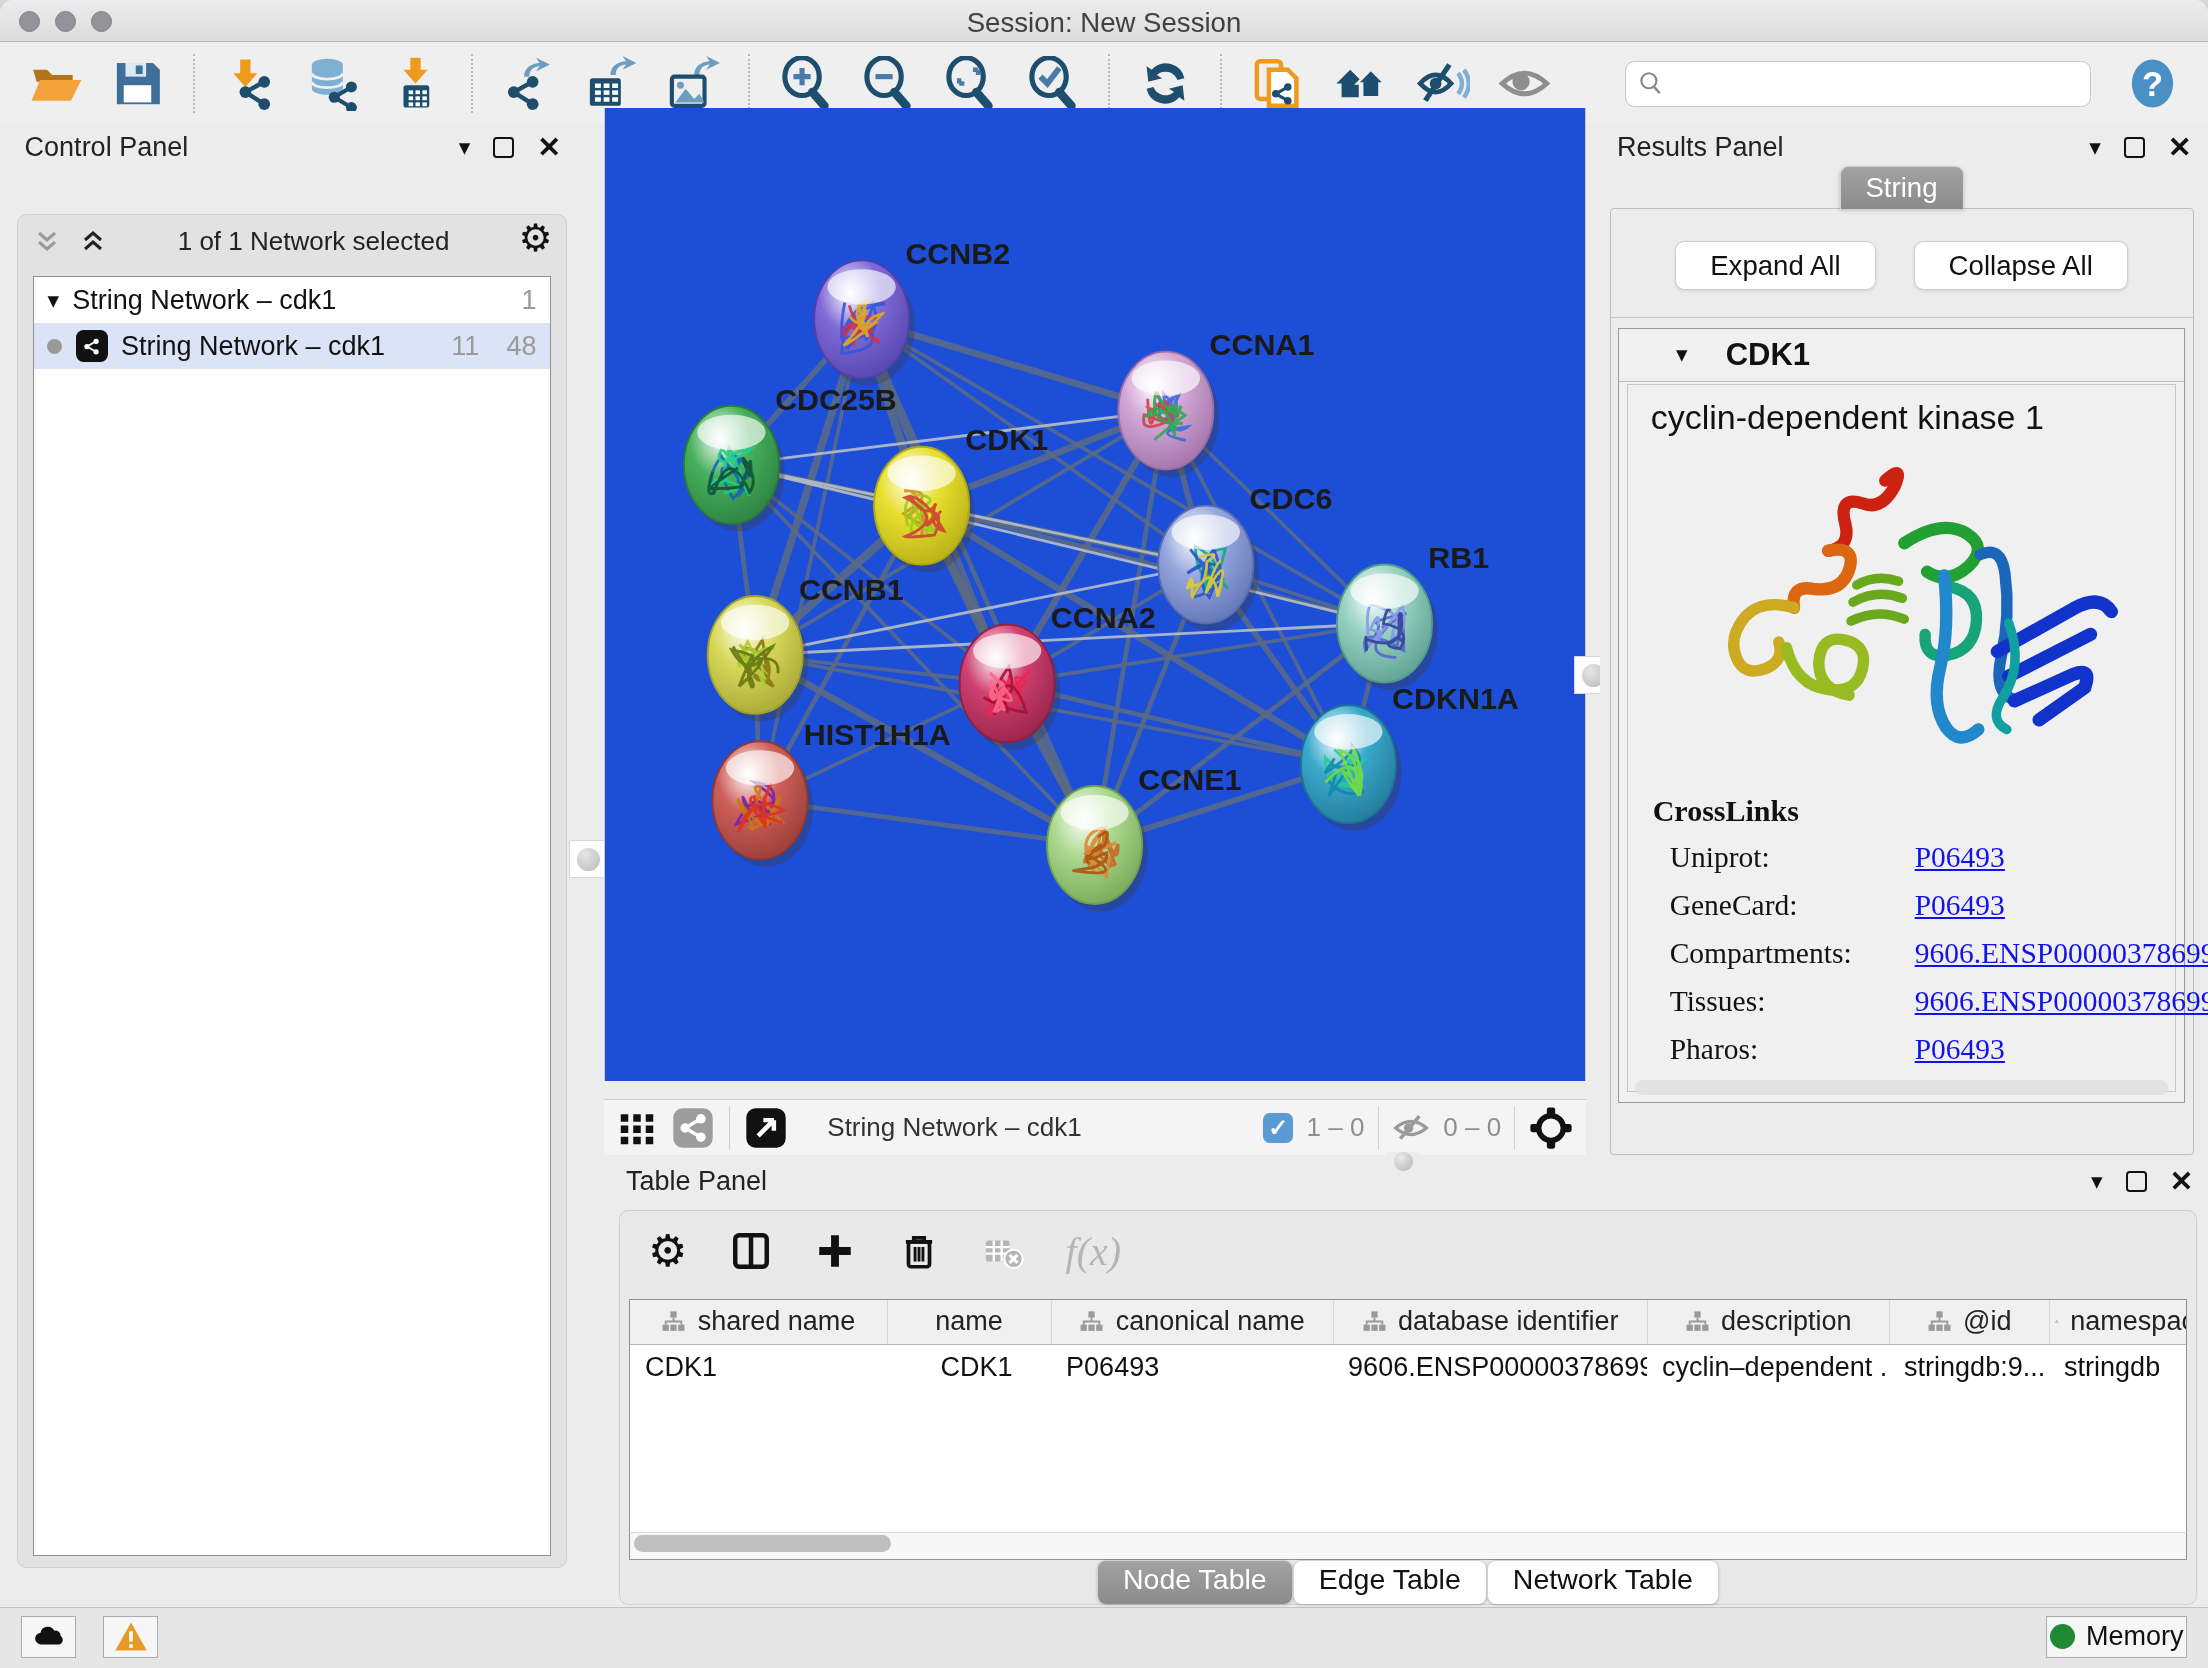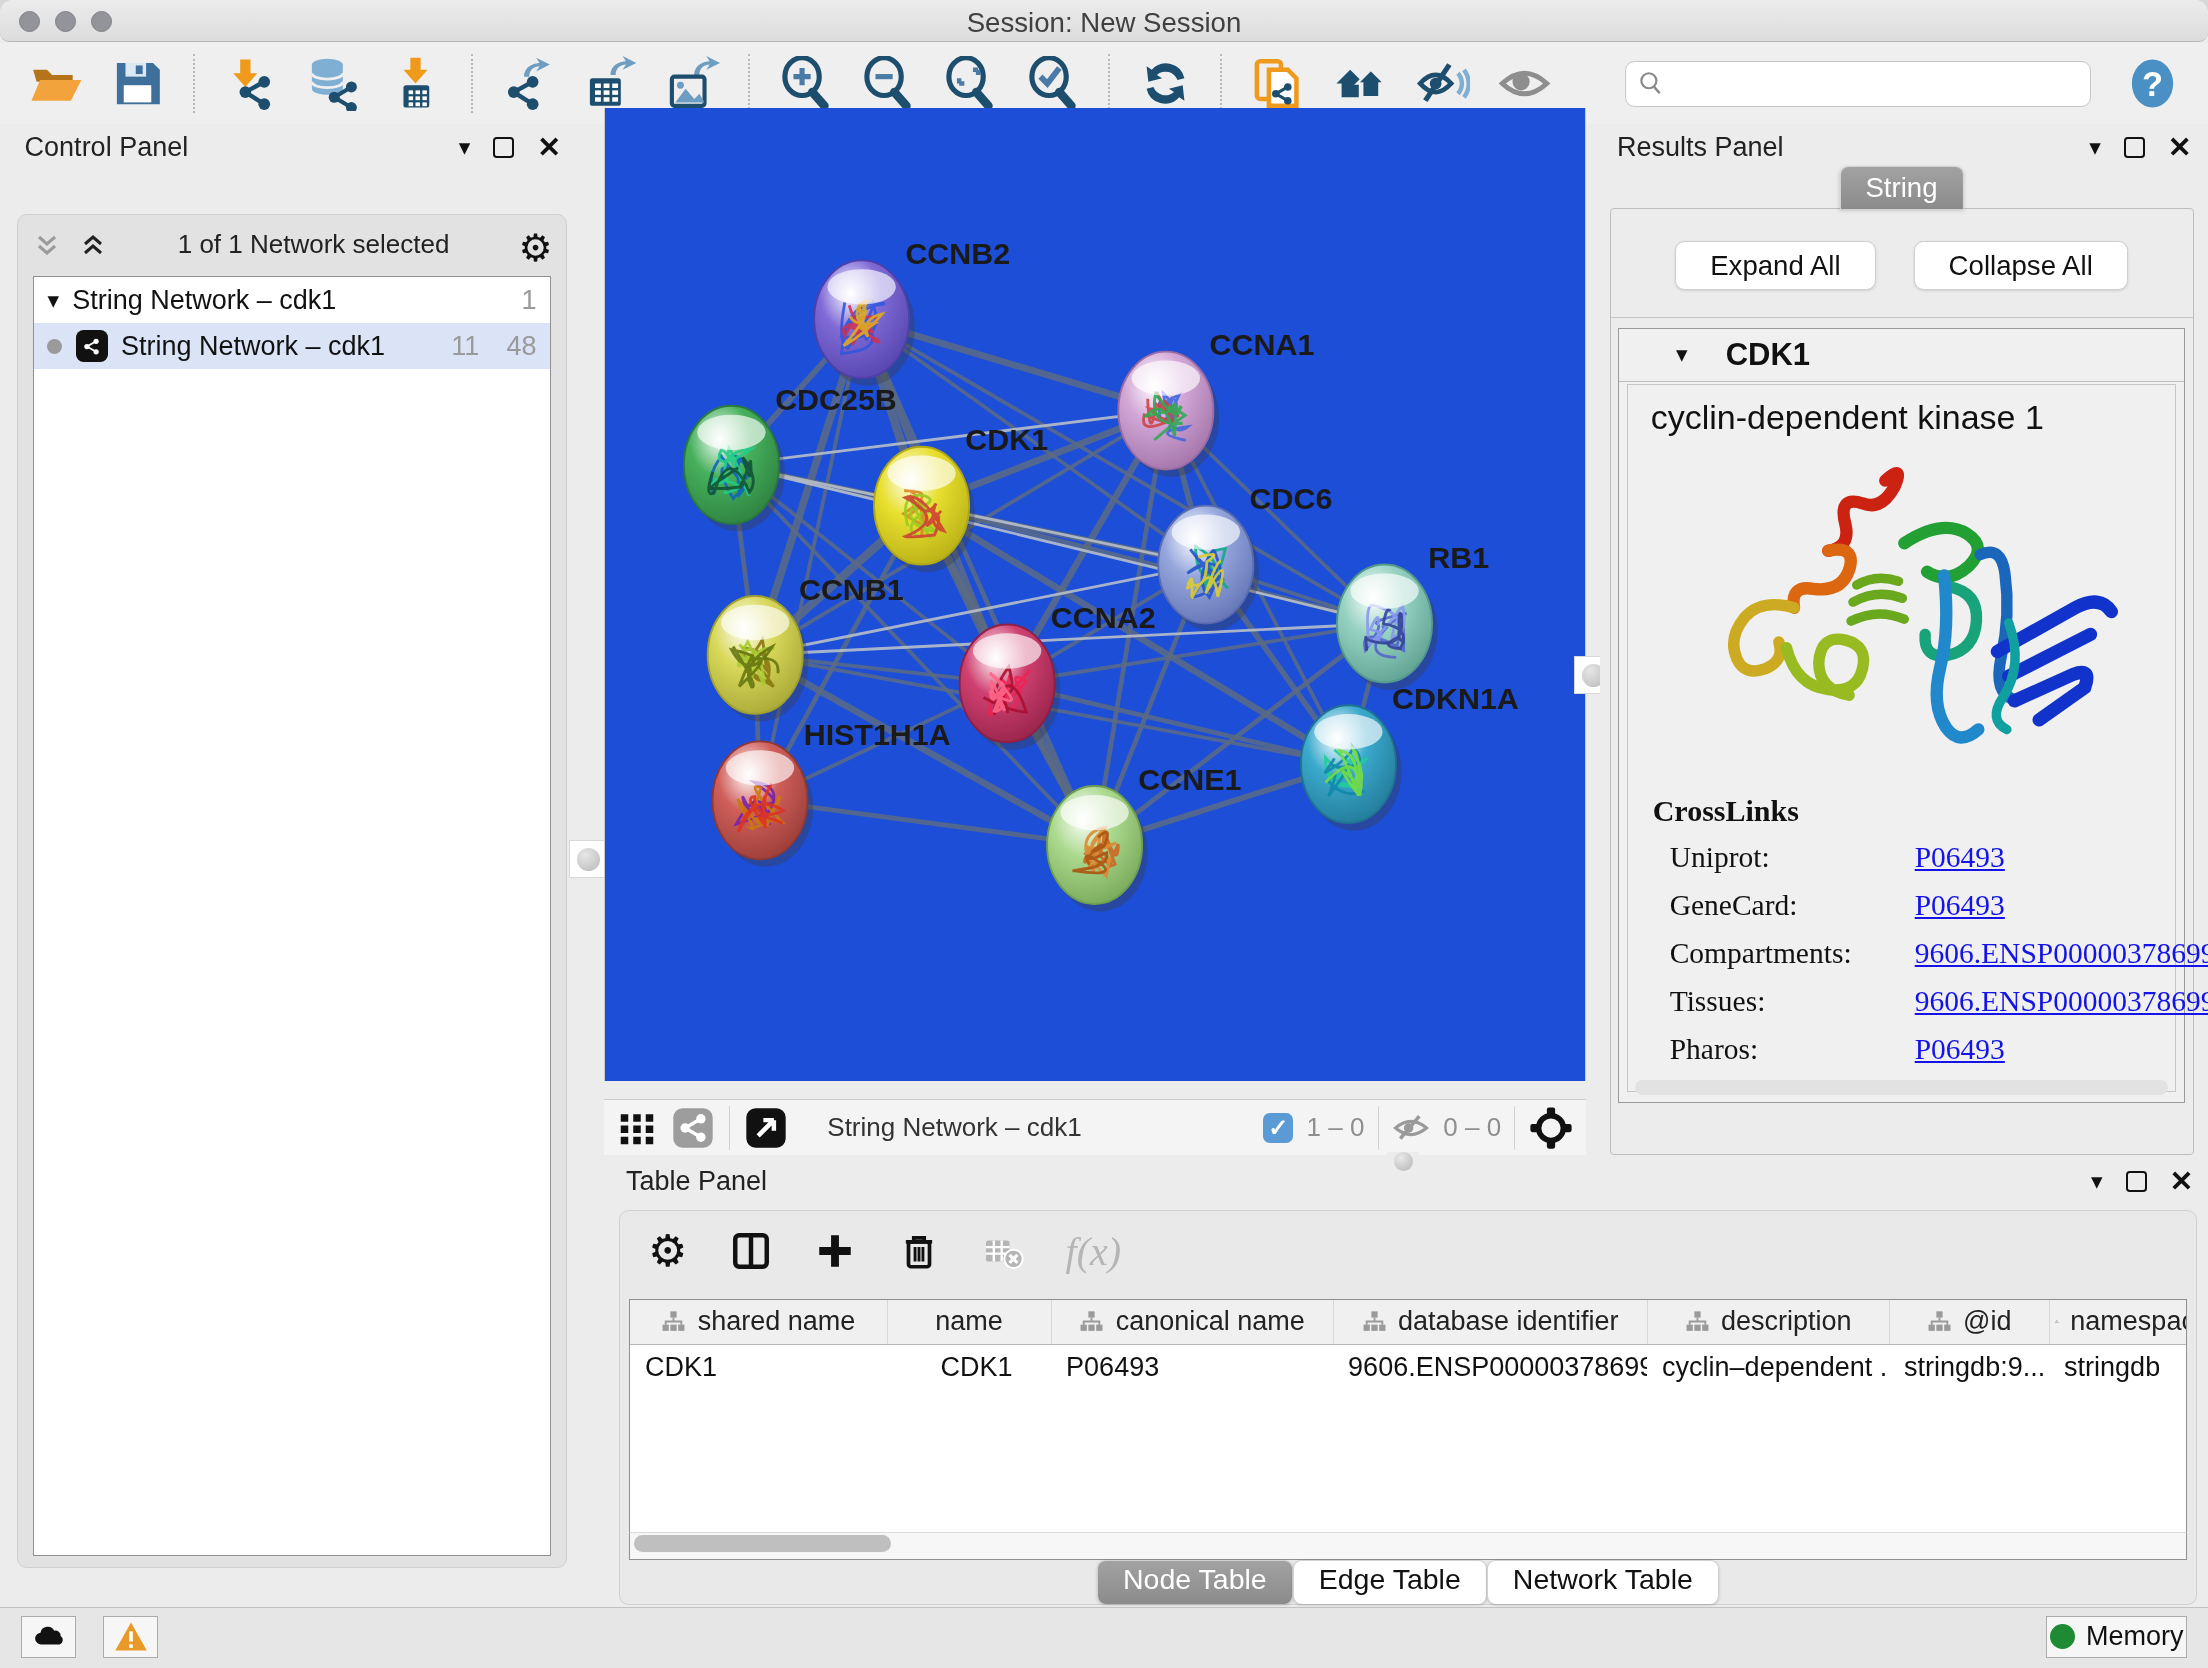--- a/index.html
+++ b/index.html
@@ -5,21 +5,21 @@
   * { margin:0; padding:0; box-sizing:border-box; }
   html,body { background:#d8d8d8; }
   body { font-family:"Liberation Sans", sans-serif; }
   #window {
     position:relative; width:2208px; height:1668px; background:#ececec;
     border-radius:13.3px 13.3px 0 0; overflow:hidden;
   }
   
   #titlebar {
     position:absolute; left:0; top:0; width:100%; height:42px;
-    background:linear-gradient(#ececec,#dcdcdc); border-bottom:1px solid #b8b8b8;border-radius:9px;
+    background:linear-gradient(#ececec,#dcdcdc); border-bottom:1px solid #b8b8b8;
   }
   .traffic { position:absolute; top:10.5px; width:21px; height:21px; border-radius:50%;
     background:#93939a; border:1px solid #7f7f86; }
   #win-title { position:absolute; top:6.7px; width:100%; text-align:center;
     font-size:27.6px; color:#404040; }
   
   #toolbar {
     position:absolute; left:0; top:43px; width:100%; height:81px; background:#efefef;
     display:flex; align-items:center; padding:0 21px; gap:13.3px;
   }
@@ -40,22 +40,22 @@
   .tabbtn { font-size:27.6px; padding:4.8px 25px; background:#fff; color:#111;
     border:1px solid #d2d2d2; border-bottom:none; border-radius:8.6px 8.6px 0 0;
     box-shadow:0 1.9px 3.8px rgba(0,0,0,.15); }
   .tabbtn.sel { background:linear-gradient(#a2a2a2,#8b8b8b); color:#fff; }
   
   #control-panel { position:absolute; left:7.6px; top:126px; width:563px; height:1446px; }
   #cp-head { position:absolute; left:17px; top:5.7px; right:9.5px; }
   #cp-tabs { position:absolute; left:55px; top:42px; display:flex; }
   #cp-body { position:absolute; left:9.5px; top:88px; right:3.8px; bottom:3.8px;
     background:#e2e2e2; border:1px solid #cfcfcf; border-radius:9.5px; }
-  #cp-toolrow { position:absolute; left:13.3px; right:13.3px; top:14px; height:42px;
-    display:flex; align-items:flex-start; font-size:26px; color:#222; }
+  #cp-toolrow { position:absolute; left:13.3px; right:13.3px; top:0; height:42px;
+    display:flex; align-items:flex-end; font-size:26px; color:#222; }
   #cp-toolrow .mid { flex:1; text-align:center; }
   .gear-glyph { font-size:38px; color:#111; line-height:1; }
   #net-tree { position:absolute; left:15px; right:15px; top:61px; bottom:11.4px;
     background:#fff; border:1.9px solid #8f8f8f; font-size:27px; color:#111; }
   .tree-row { height:46px; display:flex; align-items:center; padding:0 13.3px; gap:13.3px; }
   .tree-row.sel { background:#dae4f6; }
   .tree-count { color:#9a9a9a; margin-left:14px; }
   .dot { width:15px; height:15px; border-radius:50%; background:#9a9a9a; }
   .string-badge { width:32px; height:32px; border-radius:7.6px; background:#111;
     display:flex; align-items:center; justify-content:center; }

